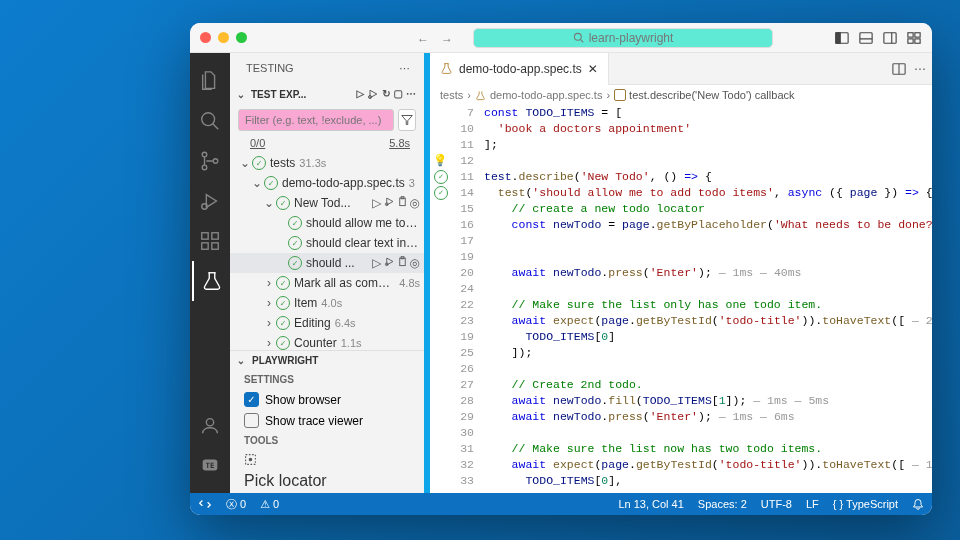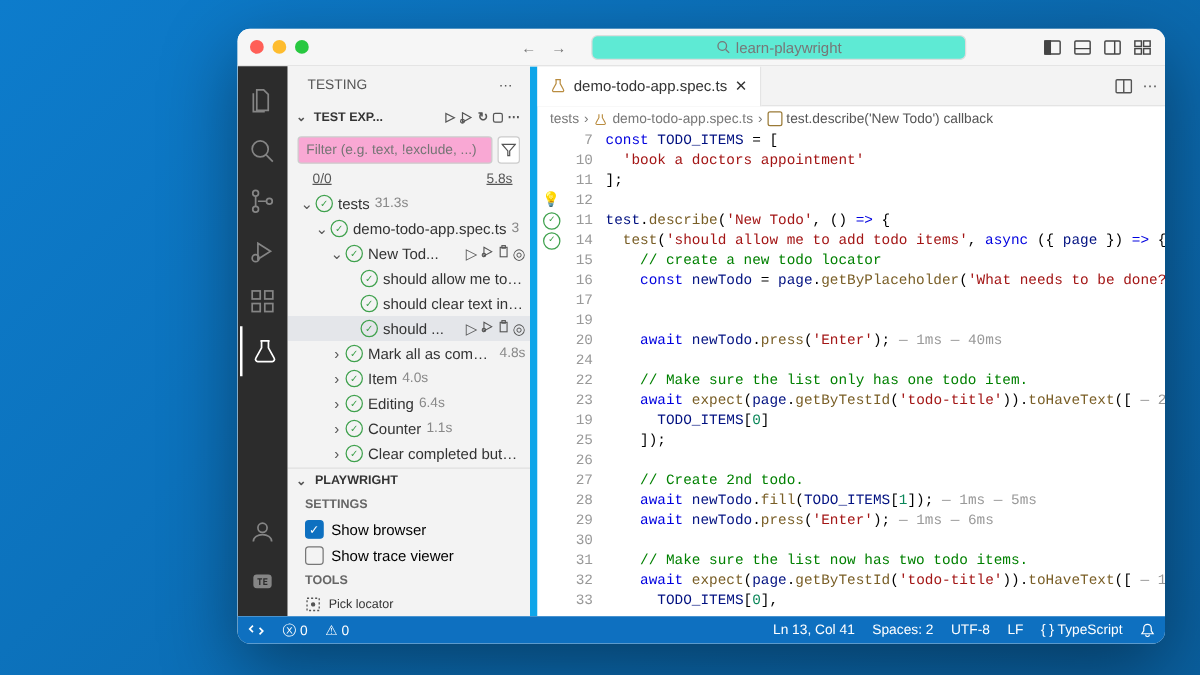--- a/index.html
+++ b/index.html
@@ -172,21 +172,21 @@
 .subhdr { padding: 4px 14px; font-size: 10px; font-weight: 700; color: #666; }
 .check-row {
   display: flex;
   align-items: center;
   gap: 6px;
   padding: 3px 14px;
   font-size: 12px;
 }
 .checkbox { width: 15px; height: 15px; border: 1px solid #777; border-radius: 3px; display: flex; align-items: center; justify-content: center; }
 .checkbox.checked { background: #0e70c0; border-color: #0e70c0; color: #fff; font-size: 10px; }
-.pick-row { display: flex; align-items: center; gap: 6px; padding: 3px 14px; font-size: 10px; color: #333; }
+.pick-row { display: flex; align-items: flex-start; gap: 6px; padding: 3px 14px; font-size: 16px; color: #333; flex-direction: column; }
 .editor-area { flex: 1; display: flex; flex-direction: column; overflow: hidden; background: #fff; }
 .tabbar {
   height: 32px;
   background: #f3f3f3;
   display: flex;
   align-items: center;
   border-bottom: 1px solid #e4e4e4;
   padding: 0 6px 0 0;
 }
 .ed-tab {

